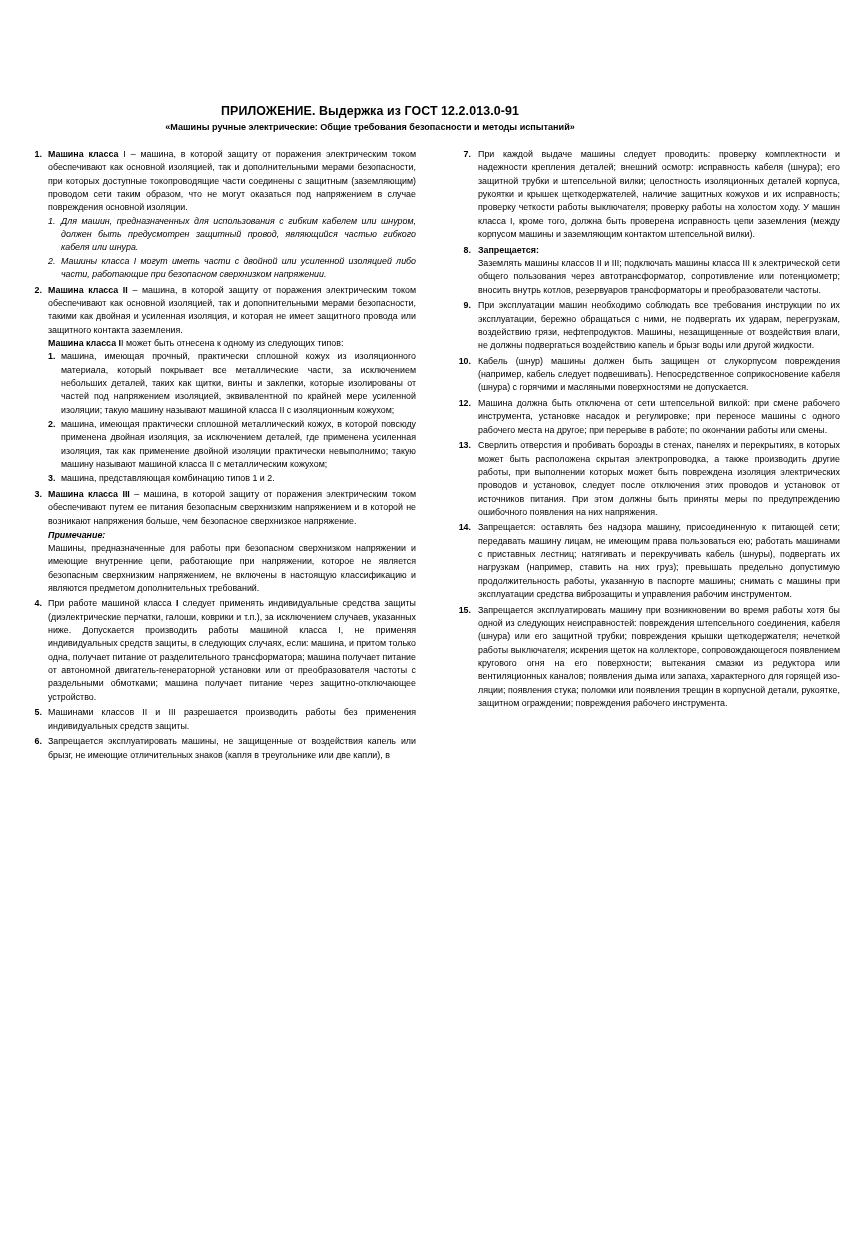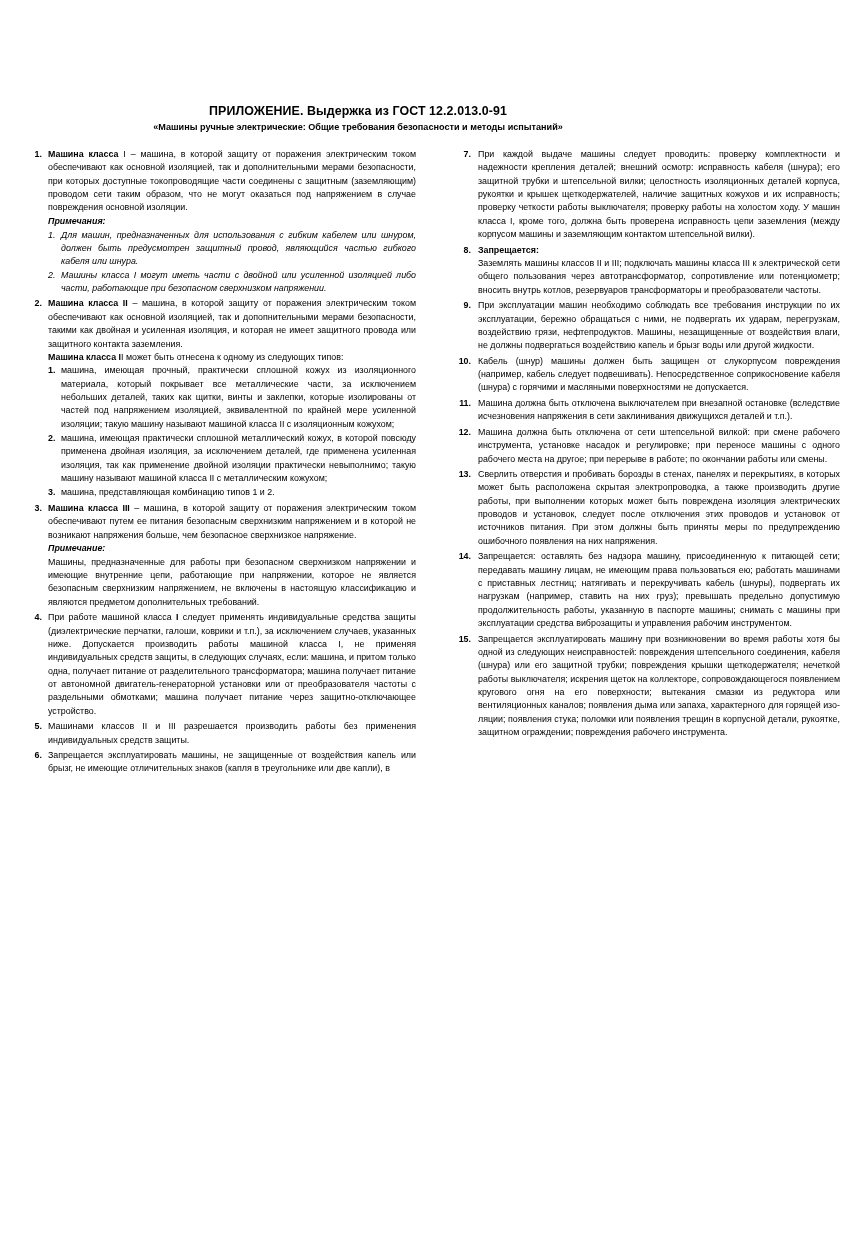--- a/index.html
+++ b/index.html
@@ -13,21 +13,21 @@
     height: 1248px;
     background: #ffffff;
     font-family: "Liberation Sans", sans-serif;
     color: #000000;
     overflow: hidden;
     box-sizing: border-box;
   }
   .header {
     position: absolute;
     top: 104px;
-    left: 0;
+    left: 12px;
     width: 716px;
     text-align: center;
   }
   .doc-title {
     font-size: 12.4px;
     font-weight: bold;
     letter-spacing: 0.1px;
     line-height: 15px;
     margin: 0;
   }
@@ -136,21 +136,20 @@
     <div class="doc-title">ПРИЛОЖЕНИЕ. Выдержка из ГОСТ 12.2.013.0-91</div>
     <div class="doc-subtitle">«Машины ручные электрические: Общие требования безопасности и методы испытаний»</div>
   </div>
 
   <div class="columns">
 
     <div class="col" id="left-col">
         <div class="item">
           <div class="num">1.</div>
           <p class="para"><b>Машина класса</b> I – машина, в которой защиту от пора­жения электрическим током обеспечивают как основной изоляцией, так и дополнительными мерами безопас­ности, при которых доступные токопроводящие части соединены с защитным (заземляющим) проводом сети таким образом, что не могут оказаться под напряжением в случае повреждения основной изоляции.</p>
-          <div class="note-head">Примечания:</div>
           <p class="note-item"><span class="nnum">1.</span>Для машин, предназначенных для использования с гибким кабелем или шнуром, должен быть предусмо­трен защитный провод, являющийся частью гибко­го кабеля или шнура.</p>
           <p class="note-item"><span class="nnum">2.</span>Машины класса I могут иметь части с двойной или усиленной изоляцией либо части, работающие при безопасном сверхнизком напряжении.</p>
         </div>
         <div class="item">
           <div class="num">2.</div>
           <p class="para"><b>Машина класса II</b> – машина, в которой защиту от пора­жения электрическим током обеспечивают как основной изоляцией, так и допопнительными мерами безопасно­сти, такими как двойная и усиленная изоляция, и которая не имеет защитного провода или защитного контакта за­земления.</p>
           <p class="para"><b>Машина класса I</b>I может быть отнесена к одному из сле­дующих типов:</p>
           <p class="sub-item"><span class="snum">1.</span>машина, имеющая прочный, практически сплошной ко­жух из изоляционного материала, который покрывает все металлические части, за исключением небольших деталей, таких как щитки, винты и заклепки, которые изолированы от частей под напряжением изоляцией, эквивалентной по крайней мере усиленной изоляции; такую машину называют машиной класса II с изоляци­онным кожухом;</p>
           <p class="sub-item"><span class="snum">2.</span>машина, имеющая практически сплошной металли­ческий кожух, в которой повсюду применена двойная изоляция, за исключением деталей, где применена усиленная изоляция, так как применение двойной изо­ляции практически невыполнимо; такую машину назы­вают машиной класса II с металлическим кожухом;</p>
           <p class="sub-item"><span class="snum">3.</span>машина, представляющая комбинацию типов 1 и 2.</p>
@@ -187,24 +186,20 @@
         </div>
         <div class="item wide">
           <div class="num">9.</div>
           <p class="para">При эксплуатации машин необходимо соблюдать все требования инструкции по их эксплуатации, бережно об­ращаться с ними, не подвергать их ударам, перегрузкам, воздействию грязи, нефтепродуктов. Машины, незащи­щенные от воздействия влаги, не должны подвергаться воздействию капель и брызг воды или другой жидкости.</p>
         </div>
         <div class="item wide">
           <div class="num">10.</div>
           <p class="para">Кабель (шнур) машины должен быть защищен от слу­корпусом повреждения (например, кабель следует под­вешивать). Непосредственное соприкосновение кабеля (шнура) с горячими и масляными поверхностями не до­пускается.</p>
         </div>
         <div class="item wide">
-          <div class="num">11.</div>
-          <p class="para">Машина должна быть отключена выключателем при вне­запной остановке (вследствие исчезновения напряжения в сети заклинивания движущихся деталей и т.п.).</p>
-        </div>
-        <div class="item wide">
           <div class="num">12.</div>
           <p class="para">Машина должна быть отключена от сети штепсельной вилкой: при смене рабочего инструмента, установке насадок и регулировке; при переносе машины с одного рабочего места на другое; при перерыве в работе; по окончании работы или смены.</p>
         </div>
         <div class="item wide">
           <div class="num">13.</div>
           <p class="para">Сверлить отверстия и пробивать борозды в стенах, пане­лях и перекрытиях, в которых может быть расположена скрытая электропроводка, а также производить другие работы, при выполнении которых может быть повреж­дена изоляция электрических проводов и установок, следует после отключения этих проводов и установок от источников питания. При этом должны быть приняты меры по предупреждению ошибочного появления на них напряжения.</p>
         </div>
         <div class="item wide">
           <div class="num">14.</div>
           <p class="para">Запрещается: оставлять без надзора машину, присоеди­ненную к питающей сети; передавать машину лицам, не имеющим права пользоваться ею; работать машинами с приставных лестниц; натягивать и перекручивать кабель (шнуры), подвергать их нагрузкам (например, ставить на них груз); превышать предельно допустимую продолжи­тельность работы, указанную в паспорте машины; сни­мать с машины при эксплуатации средства виброзащиты и управления рабочим инструментом.</p>

